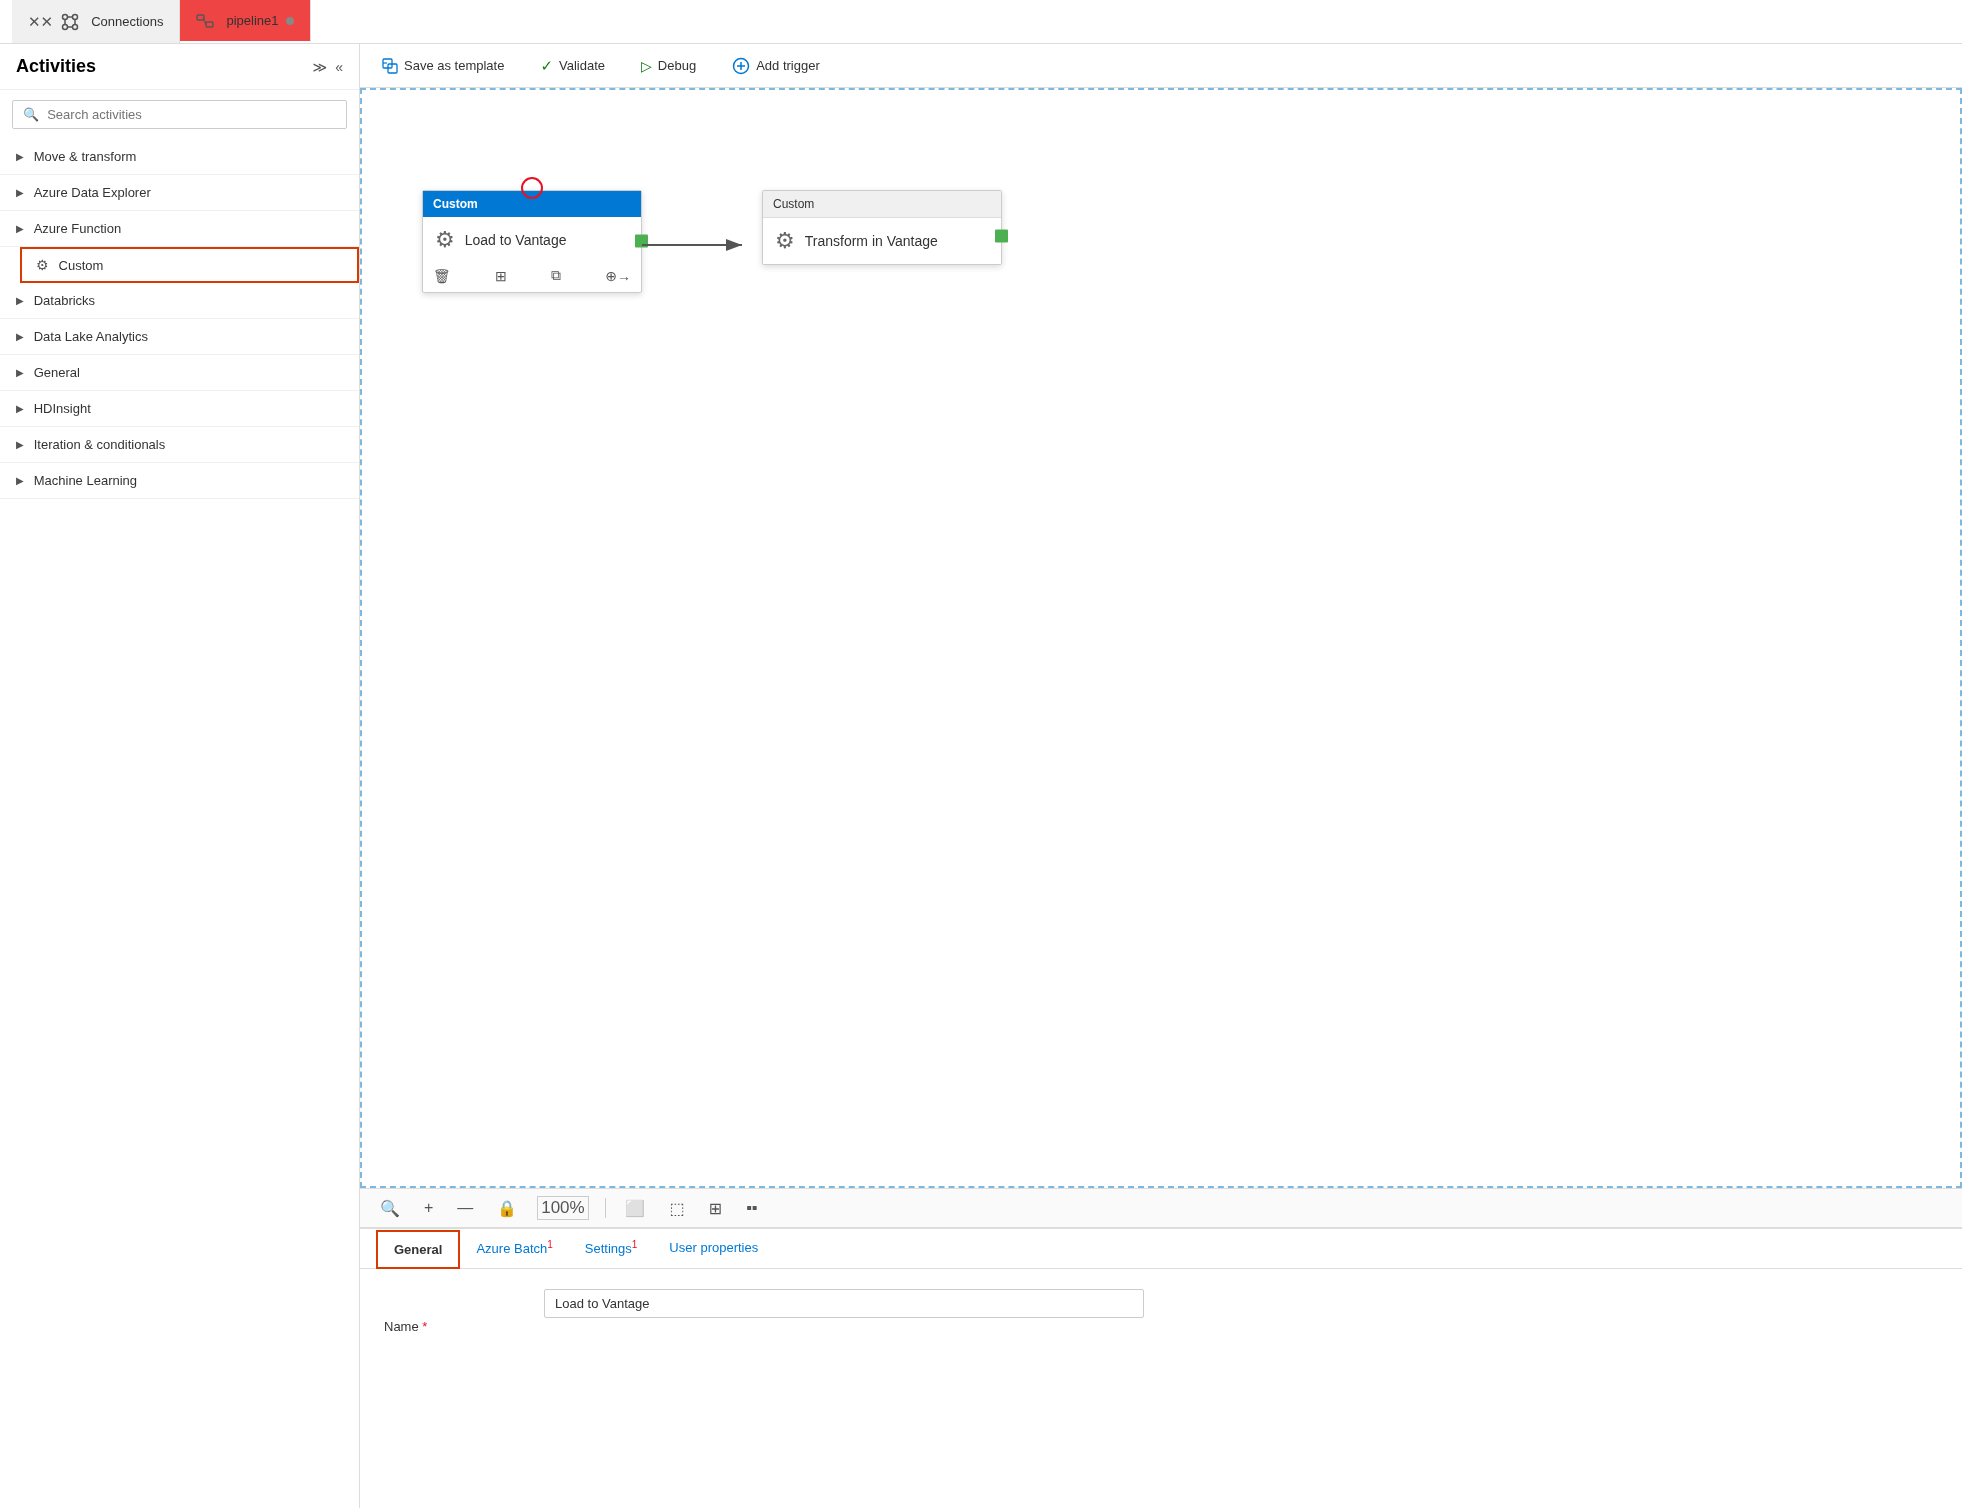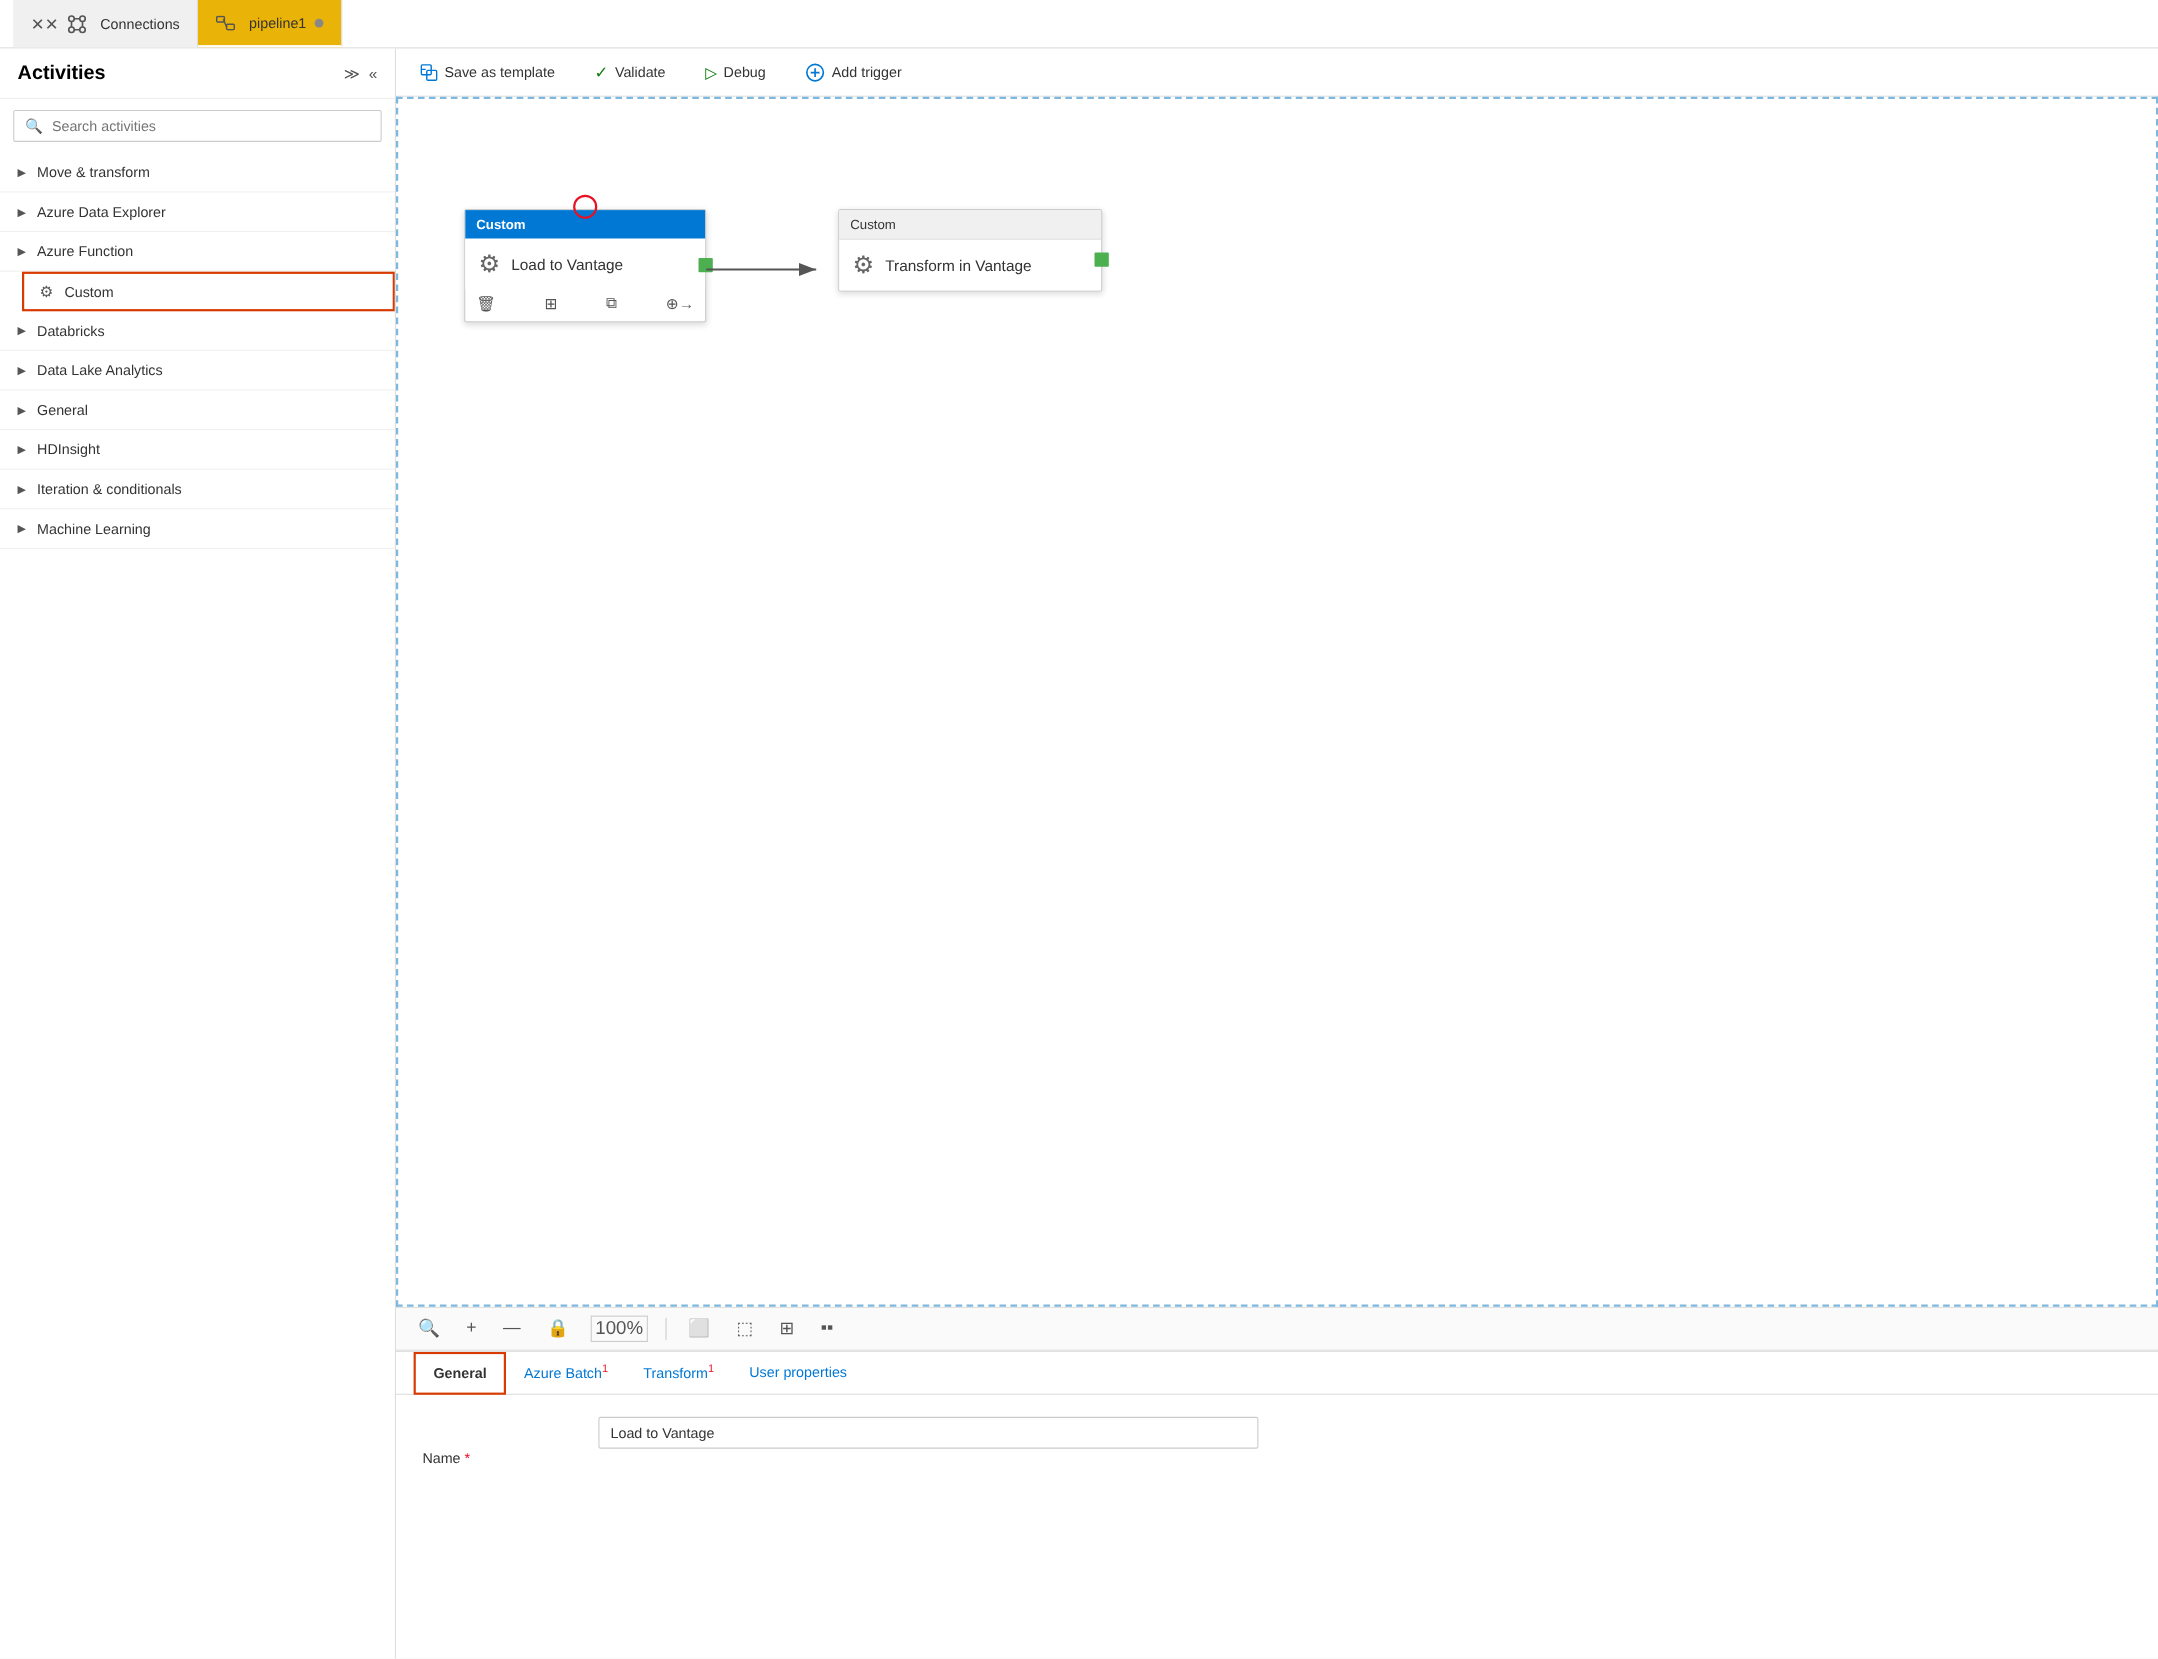--- a/index.html
+++ b/index.html
@@ -25,21 +25,21 @@
       border-right: 1px solid #ddd;
       color: #333;
       font-size: 13px;
     }
     .tab-pipeline {
       display: flex;
       align-items: center;
       gap: 8px;
       padding: 0 16px;
       height: 100%;
-      background: #eab308;
+      background: #ef4444;
       border-right: 1px solid #ddd;
       color: #333;
       font-size: 13px;
       border-bottom: 2px solid #fff;
     }
     .tab-dot {
       width: 8px;
       height: 8px;
       border-radius: 50%;
       background: #888;
@@ -503,21 +503,21 @@
 
     <div class="bottom-panel">
       <div class="tabs-row">
         <div class="tab-item active" style="border: 2px solid #d83b01; margin-bottom:-1px; background:#fff;">
           <span>General</span>
         </div>
         <div class="tab-item">
           <span>Azure Batch</span><span class="tab-badge">1</span>
         </div>
         <div class="tab-item">
-          <span>Transform</span><span class="tab-badge">1</span>
+          <span>Settings</span><span class="tab-badge">1</span>
         </div>
         <div class="tab-item">
           <span>User properties</span>
         </div>
       </div>
       <div class="form-area">
         <div class="form-row">
           <span class="form-label">
             <span>Name</span>
             <span class="required-star">*</span>

